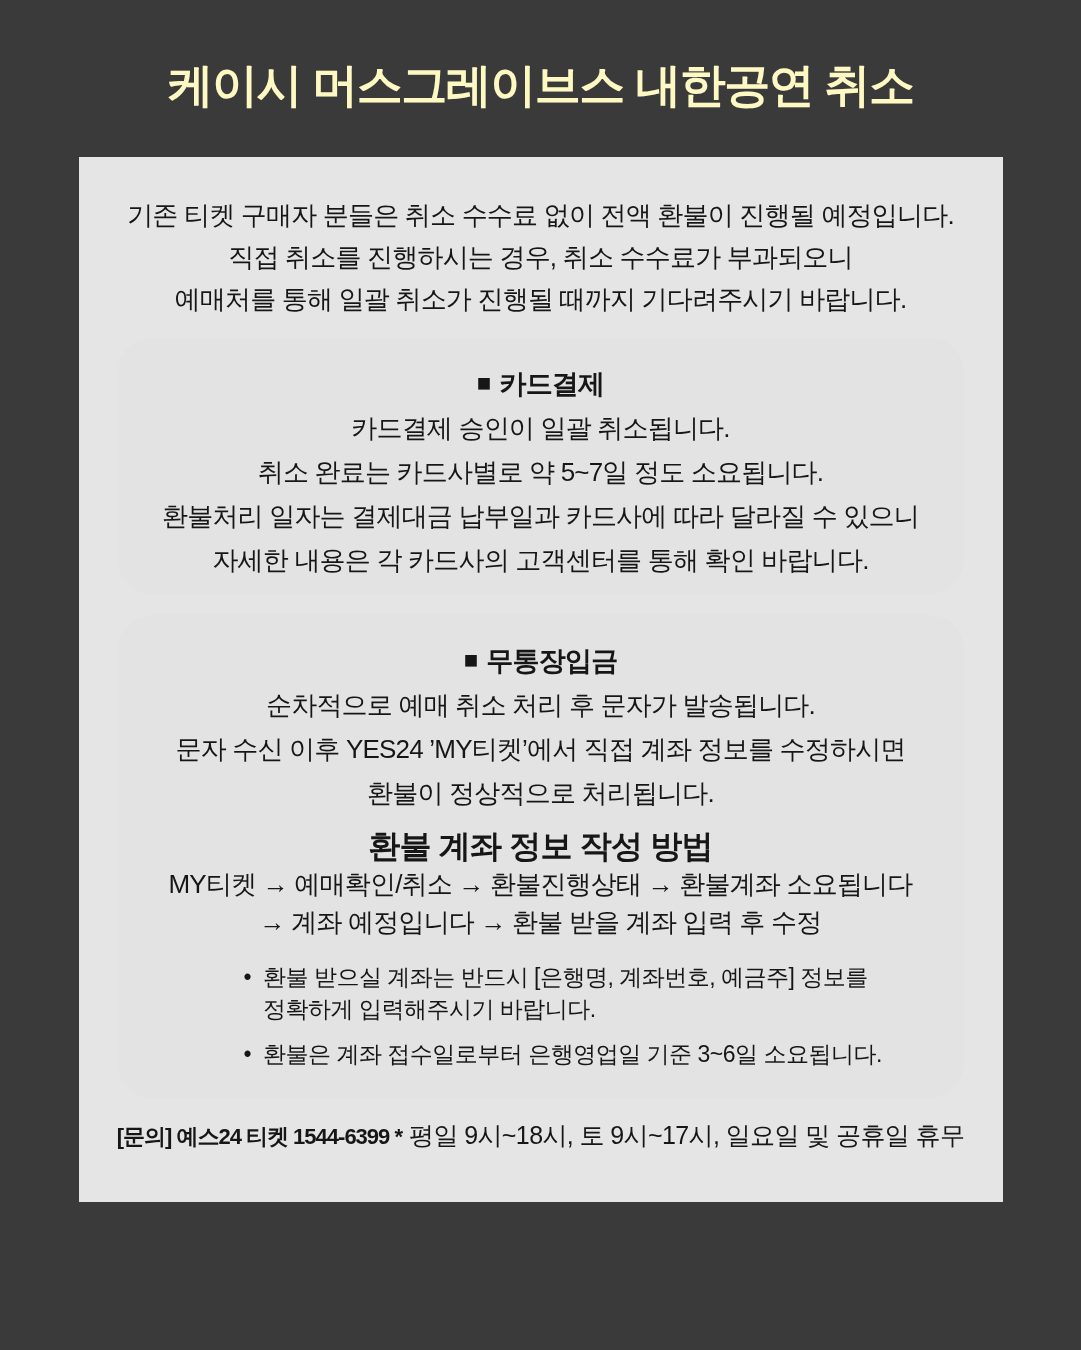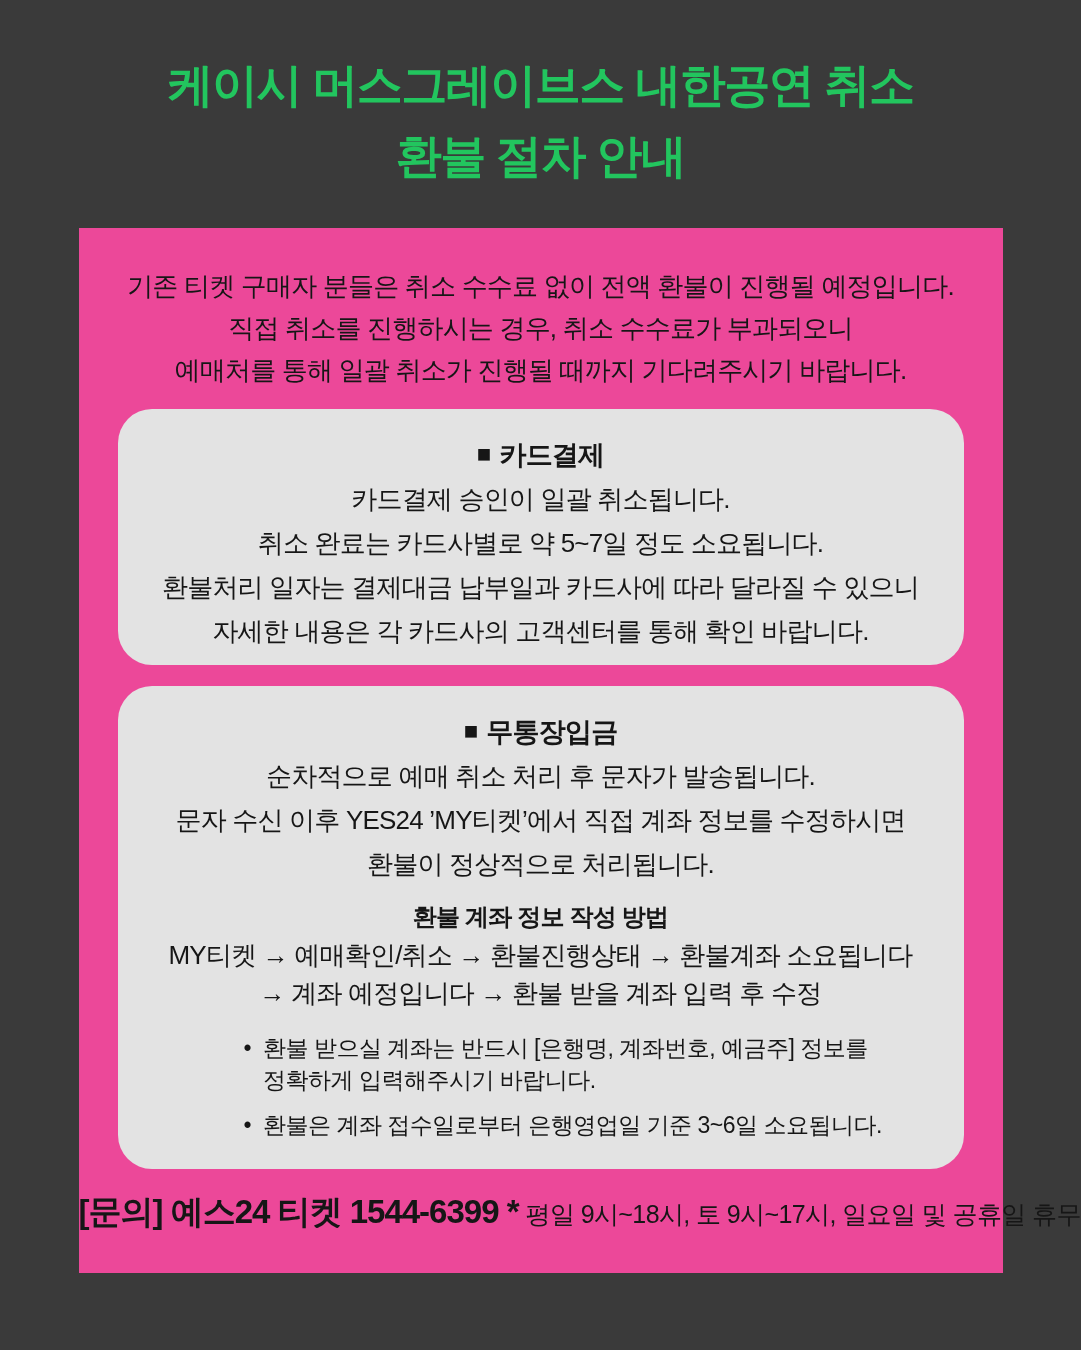--- a/index.html
+++ b/index.html
@@ -13,34 +13,34 @@
     background: #3a3a3a;
     overflow: hidden;
     font-family: "Liberation Sans", sans-serif;
     -webkit-font-smoothing: antialiased;
   }
 
   
   .title {
     padding-top: 50px;
     text-align: center;
-    color: #22c55e;
+    color: #fef9c3;
     font-size: 46px;
     line-height: 71px;
     font-weight: 800;
     letter-spacing: -1.5px;
   }
   .title .t-line { display: block; }
 
   
   .card {
     width: 924px;
     height: 1045px;
     margin: 36px auto 0;
-    background: #ec4899;
+    background: #e5e5e5;
     padding-top: 37px;
     color: #161616;
   }
 
   .intro {
     margin: 0;
     text-align: center;
     font-size: 26px;
     line-height: 42px;
     letter-spacing: -0.8px;
@@ -76,21 +76,21 @@
     line-height: 44px;
     letter-spacing: -0.8px;
   }
   .panel-body .ln { display: block; }
 
   .panel-2 { margin-top: 21px; padding-bottom: 28px; }
 
   .sub-heading {
     margin: 12px 0 0;
     text-align: center;
-    font-size: 24px;
+    font-size: 32px;
     line-height: 38px;
     font-weight: 800;
     letter-spacing: -0.8px;
   }
   .steps {
     text-align: center;
     font-size: 26px;
     line-height: 38px;
     letter-spacing: -0.8px;
   }
@@ -110,39 +110,38 @@
   .bullets .dot { flex: 0 0 auto; margin-right: 12px; }
   .bullets .btext { white-space: pre-line; }
 
   
   .contact {
     margin-top: 21px;
     text-align: center;
     white-space: nowrap;
   }
   .contact-bold {
-    font-size: 33px;
+    font-size: 22px;
     font-weight: 800;
     letter-spacing: -1px;
   }
   .contact-note {
     font-size: 25px;
     font-weight: 400;
     letter-spacing: -0.6px;
     margin-left: 7px;
   }
 </style>
 </head>
 <body>
 
 <div class="page">
 
   <header class="title">
     <span class="t-line">케이시 머스그레이브스 내한공연 취소</span>
-    <span class="t-line">환불 절차 안내</span>
   </header>
 
   <main class="card">
 
     <p class="intro">
       <span class="ln">기존 티켓 구매자 분들은 취소 수수료 없이 전액 환불이 진행될 예정입니다.</span>
       <span class="ln">직접 취소를 진행하시는 경우, 취소 수수료가 부과되오니</span>
       <span class="ln">예매처를 통해 일괄 취소가 진행될 때까지 기다려주시기 바랍니다.</span>
     </p>
 

